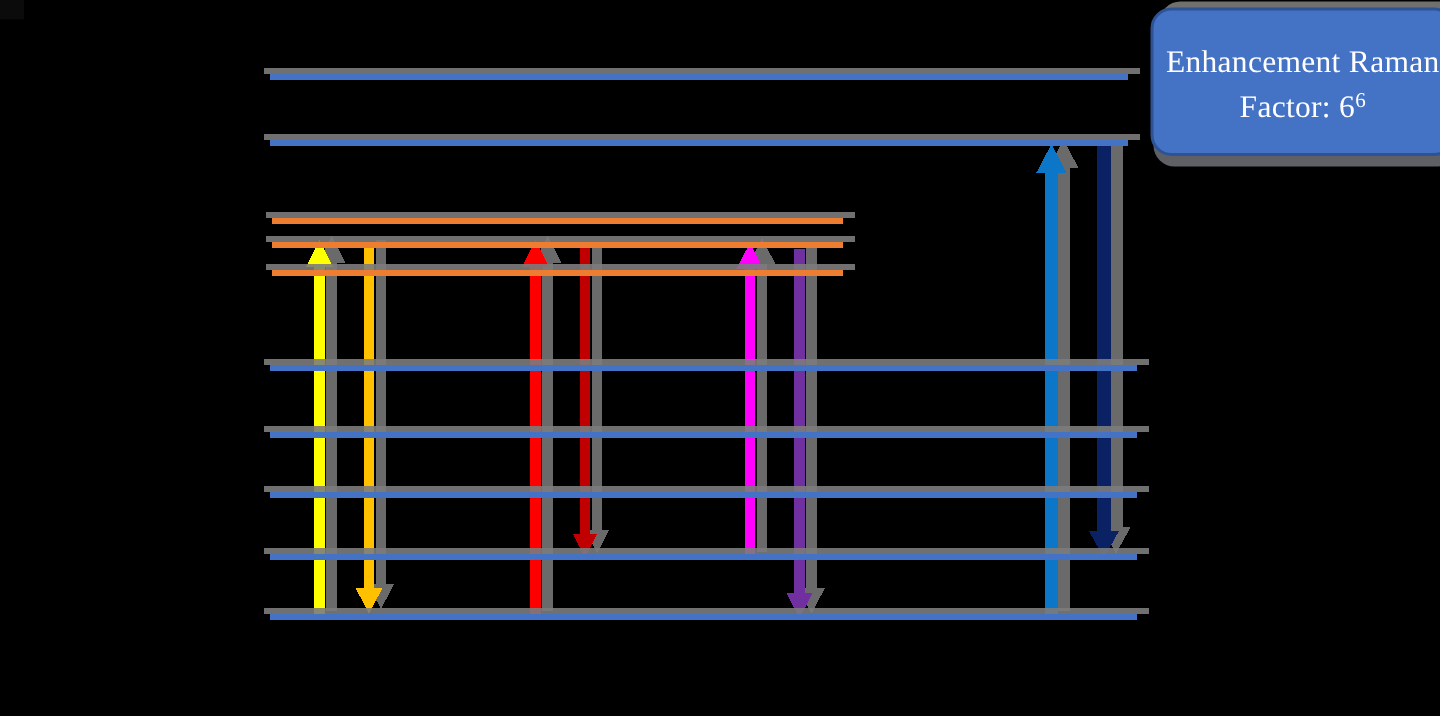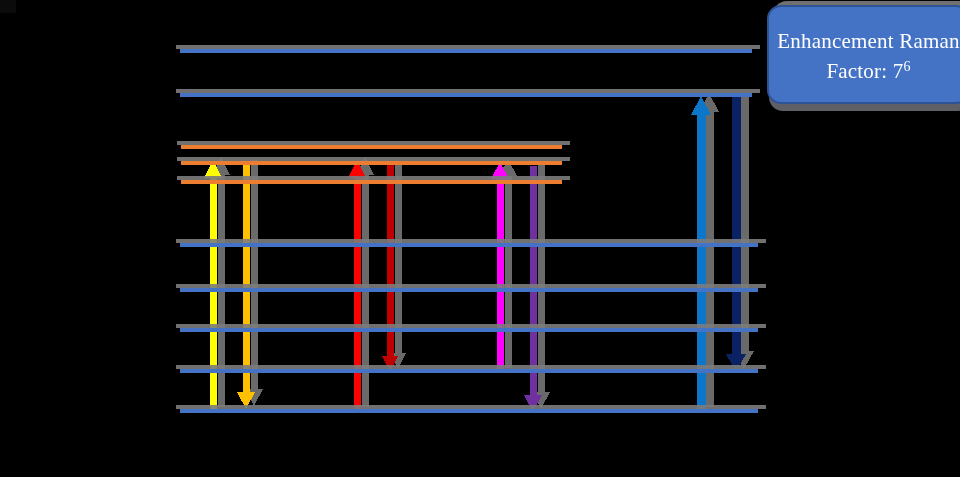--- a/index.html
+++ b/index.html
@@ -98,18 +98,18 @@
       <rect x="180" y="243" width="578" height="4" fill="#4472C4" shape-rendering="crispEdges"></rect>
       <rect x="180" y="288" width="578" height="4" fill="#4472C4" shape-rendering="crispEdges"></rect>
       <rect x="180" y="328" width="578" height="4" fill="#4472C4" shape-rendering="crispEdges"></rect>
       <rect x="180" y="369" width="578" height="4" fill="#4472C4" shape-rendering="crispEdges"></rect>
       <rect x="180" y="409" width="578" height="4" fill="#4472C4" shape-rendering="crispEdges"></rect>
     </svg>
 
   <div class="callout" style="background: rgb(68, 114, 196); border-color: rgb(46, 83, 149); color: rgb(255, 255, 255);">
     <div class="callout-text">
       <span>Enhancement Raman</span><br>
-      <span>Factor: 7</span><sup>6</sup>
+      <span>Factor: 6</span><sup>6</sup>
     </div>
   </div>
 
   <div class="corner-artifact"></div>
 </div>
 
 </body></html>

